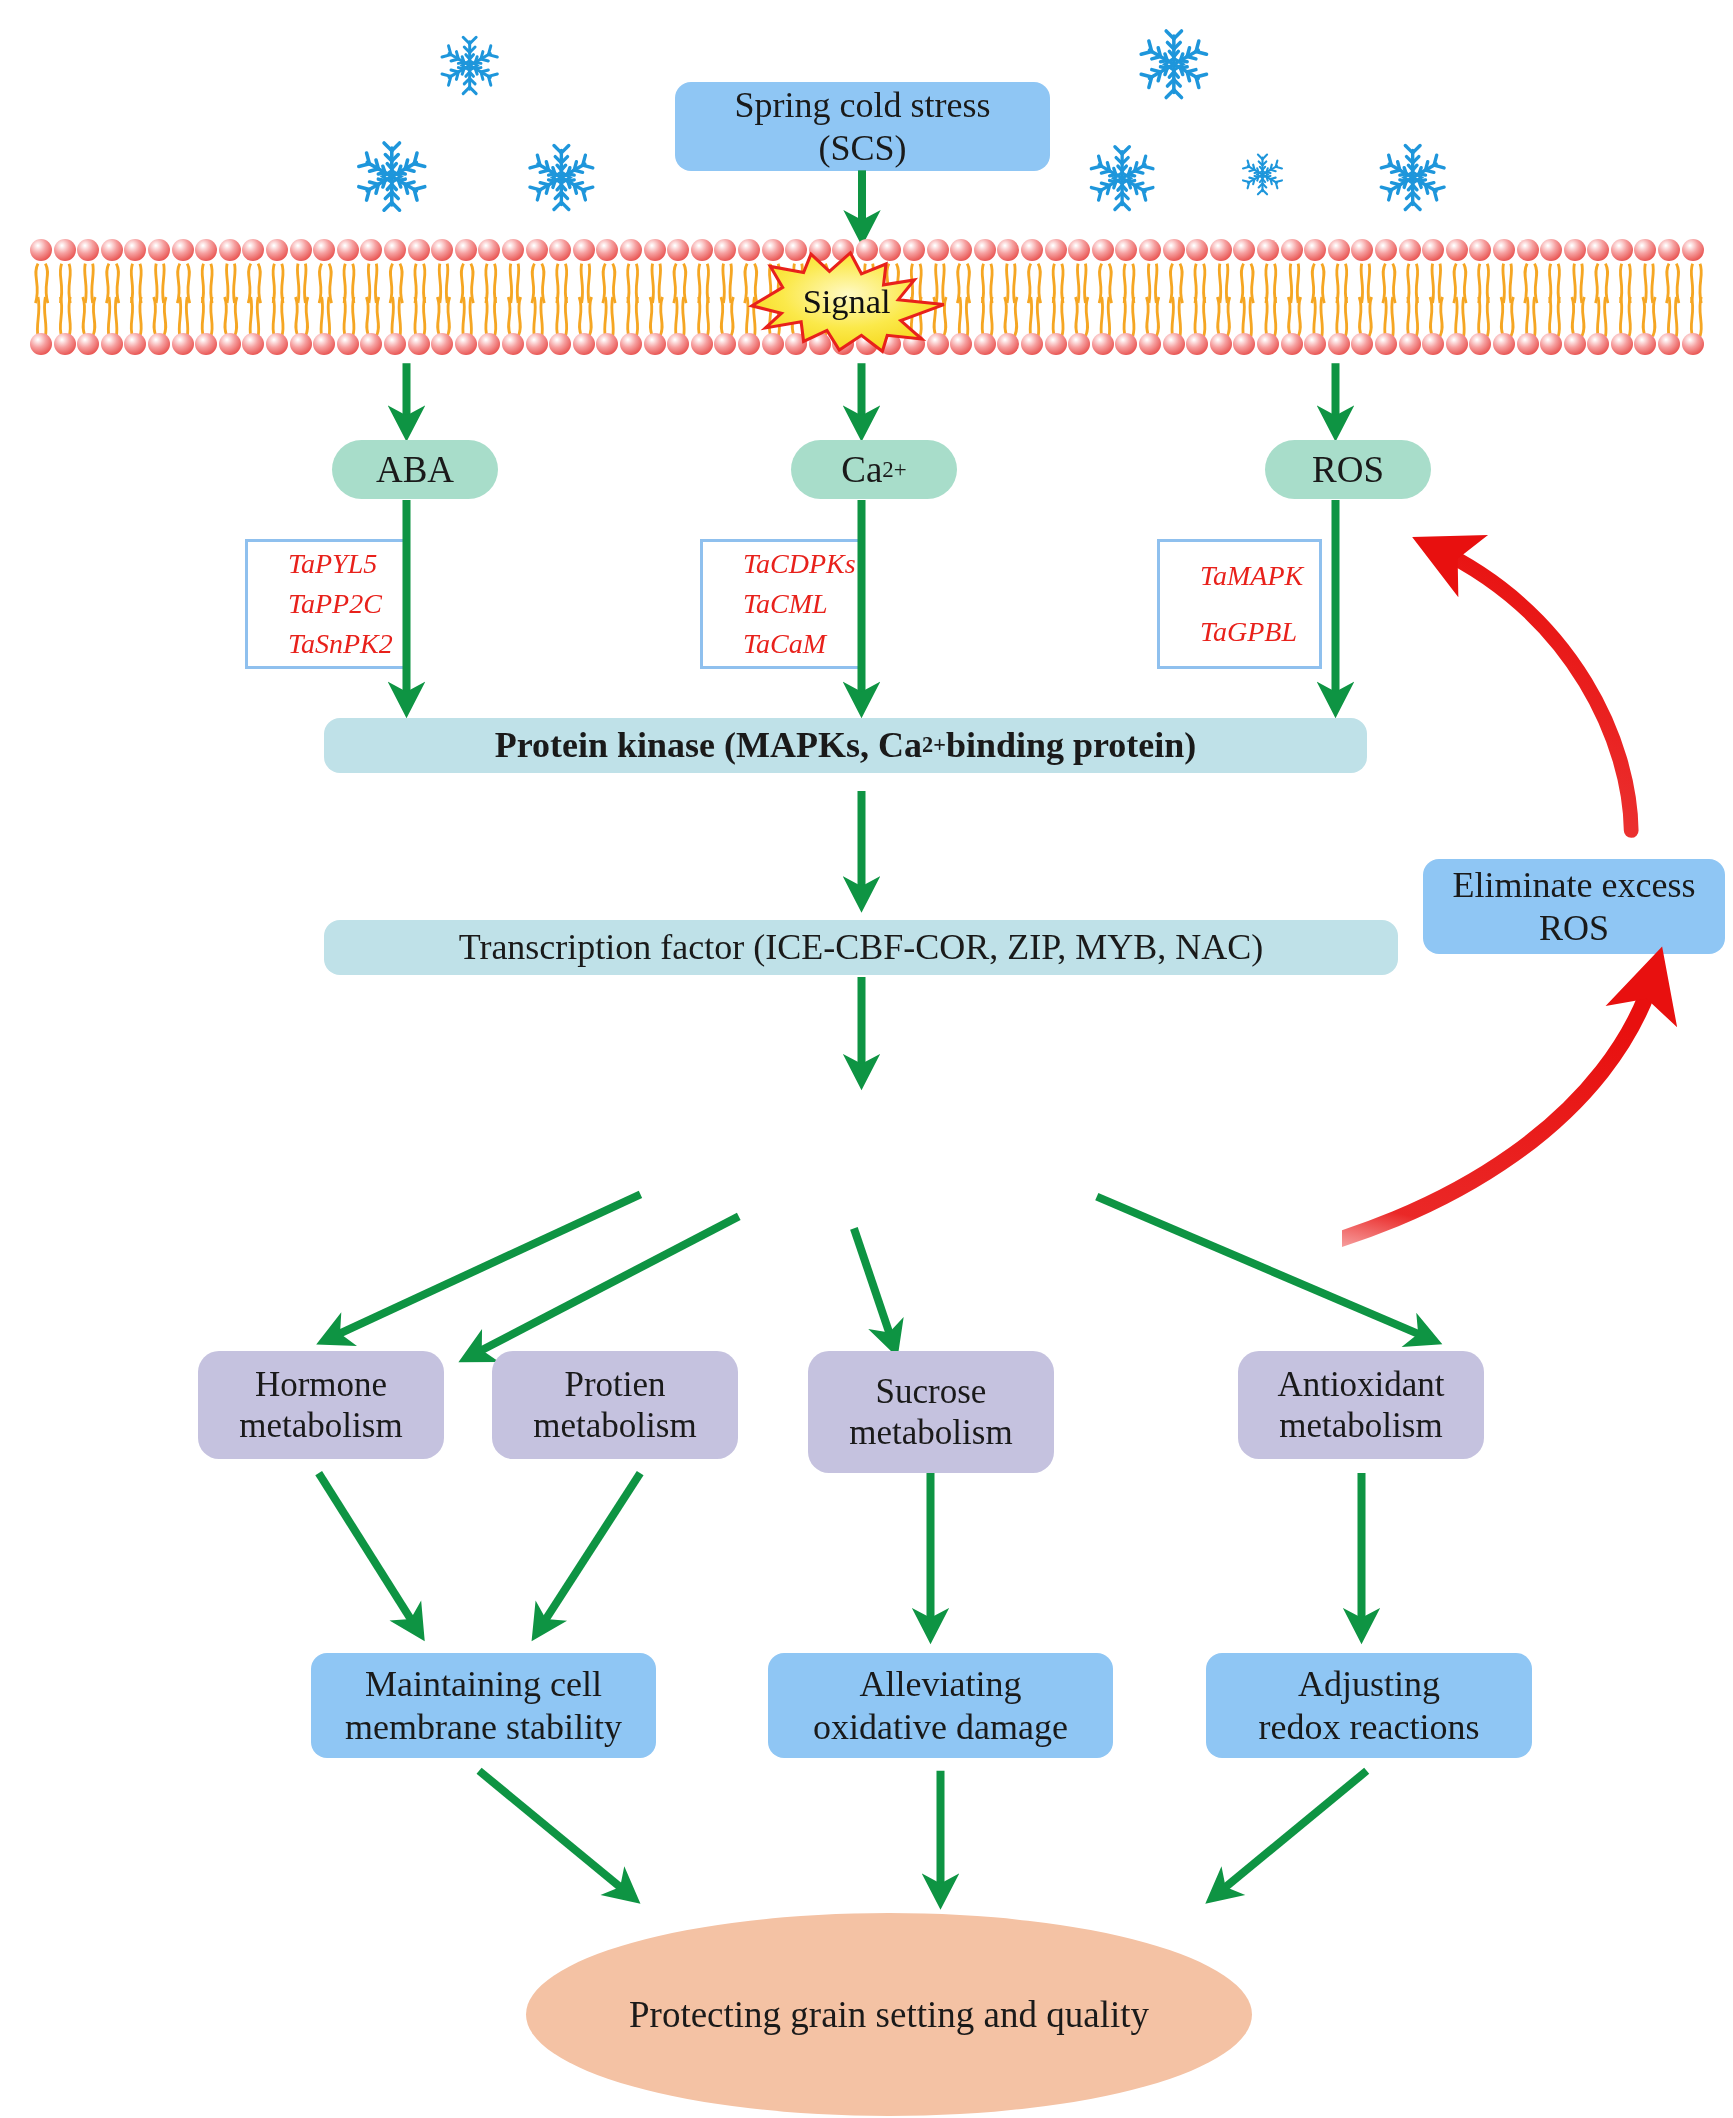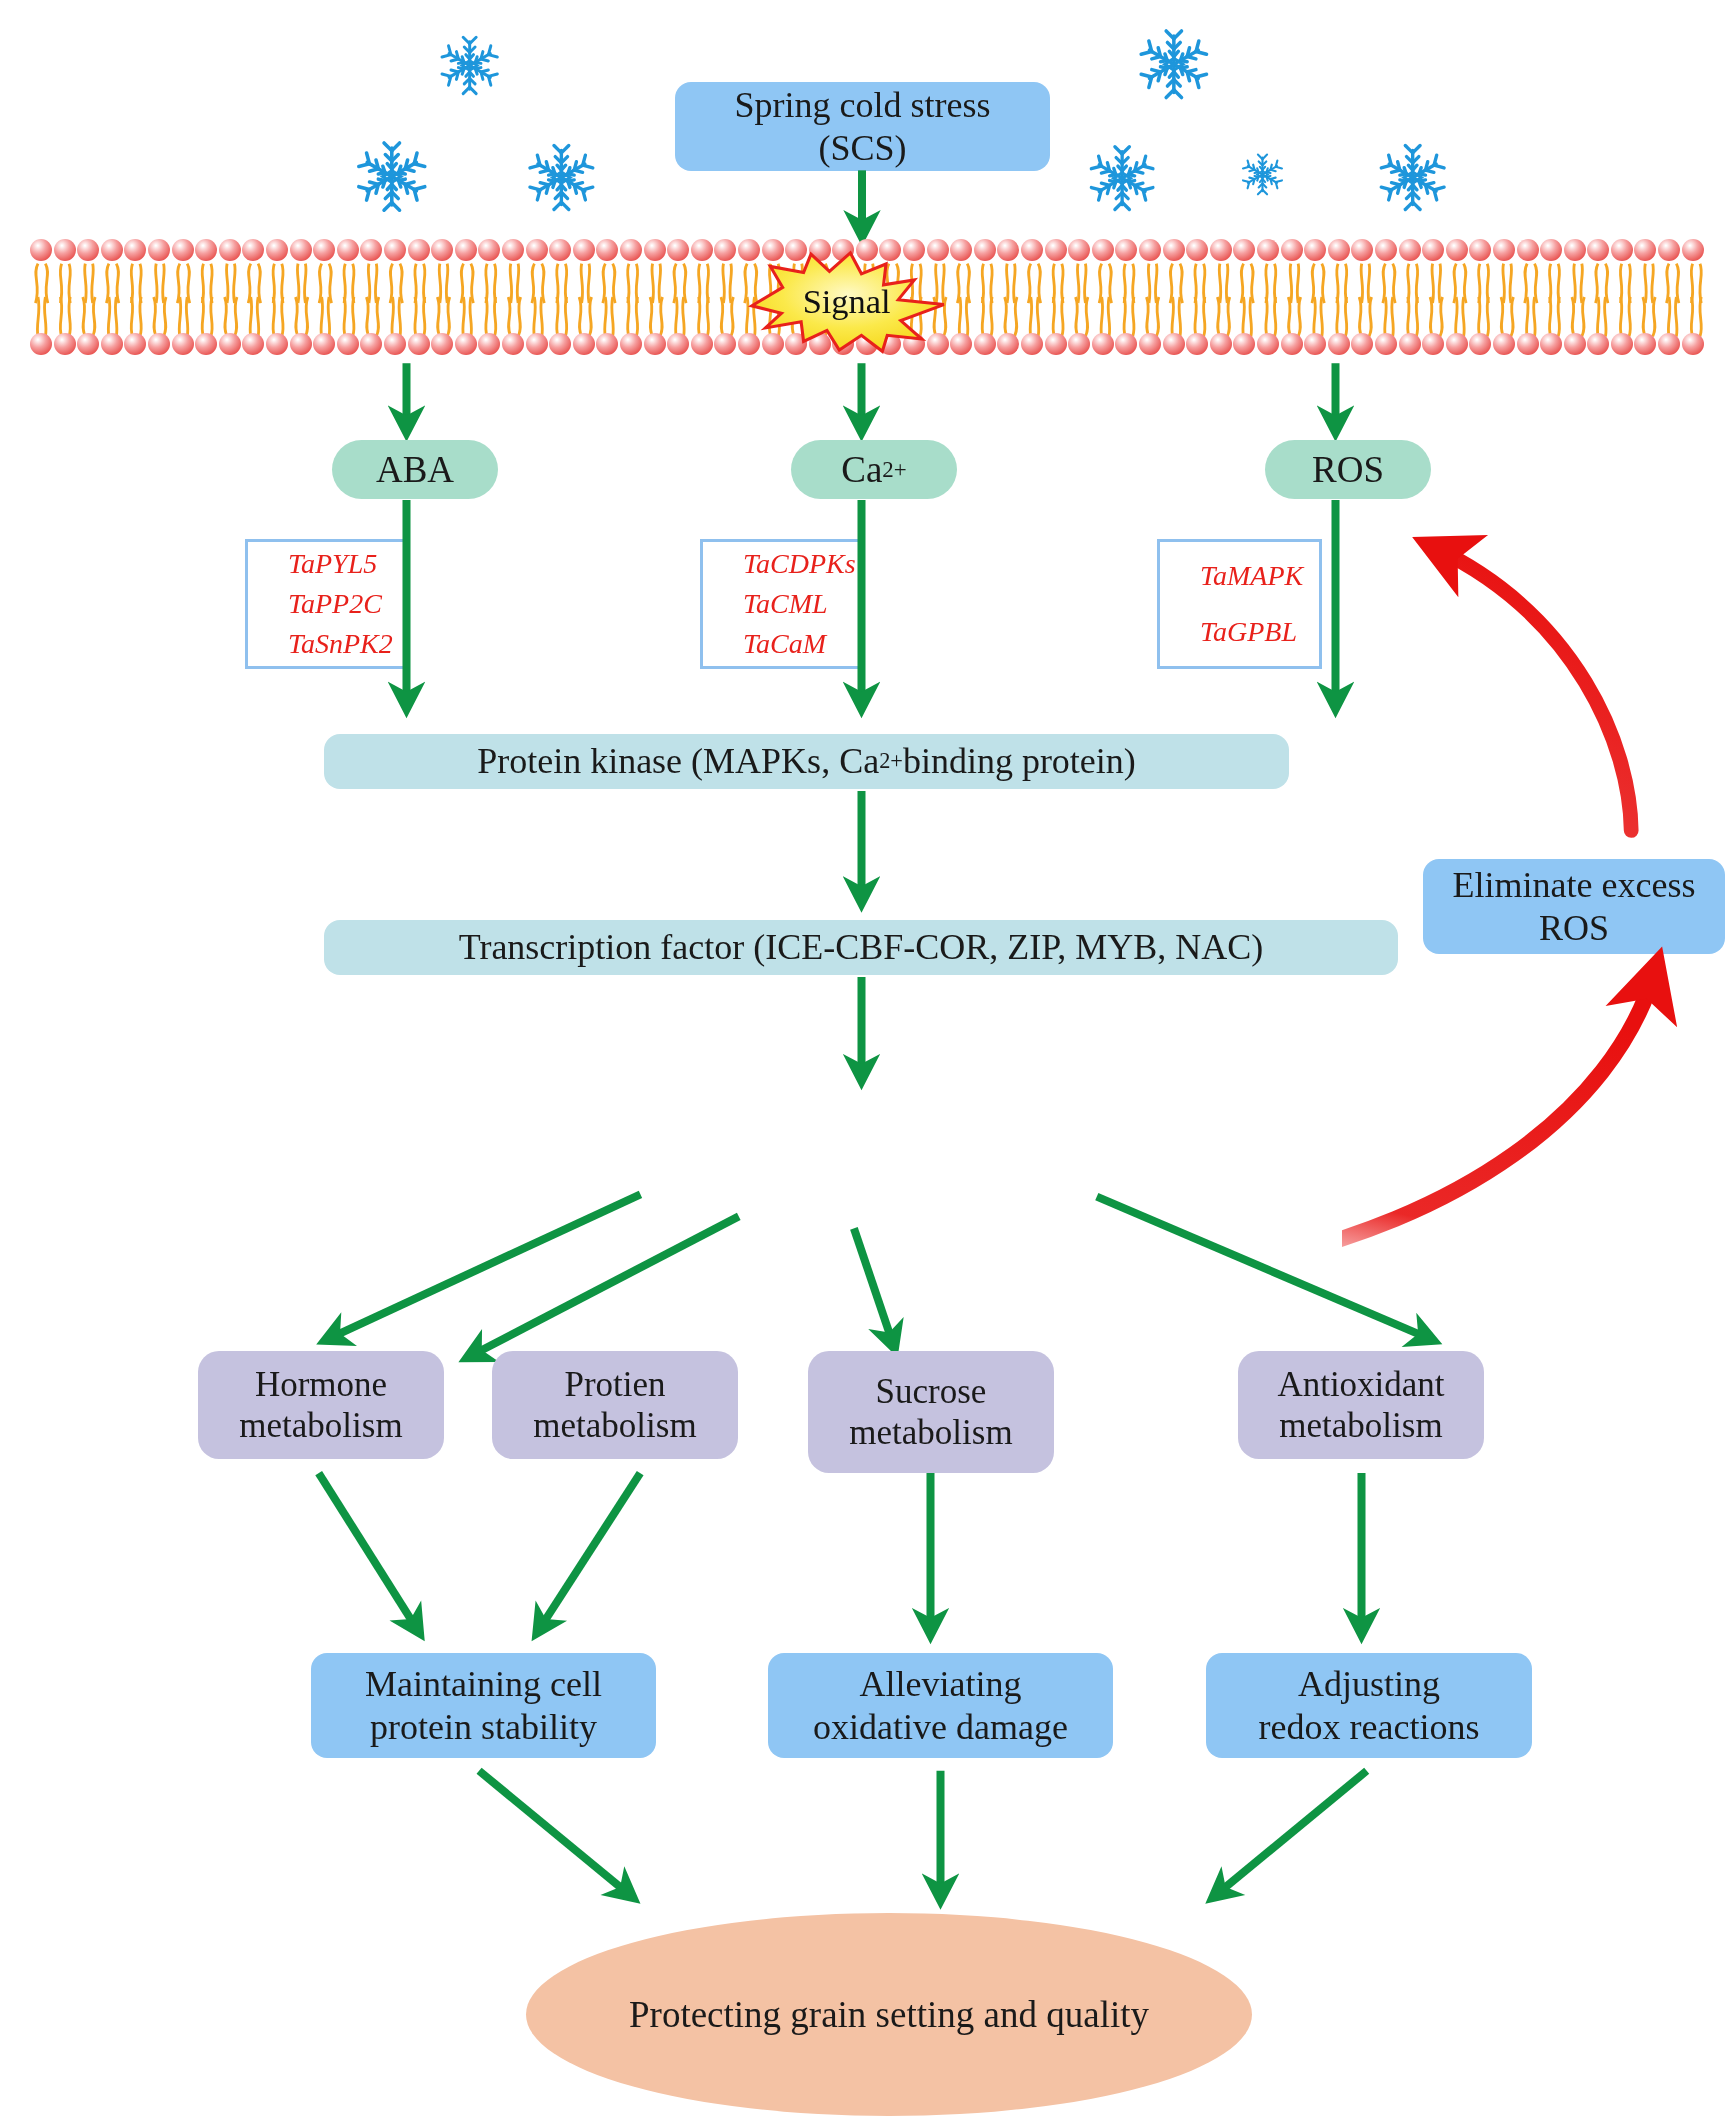--- a/index.html
+++ b/index.html
@@ -965,21 +965,21 @@
   <svg class="abs" style="left:388px;top:500px;width:37px;height:219px;" viewBox="0 0 60 355" width="37" height="219">
     <line x1="30" y1="0" x2="30" y2="338" stroke="#0E9443" stroke-width="13" marker-end="url(#gh)"></line>
   </svg>
   <svg class="abs" style="left:843px;top:500px;width:37px;height:219px;" viewBox="0 0 60 355" width="37" height="219">
     <line x1="30" y1="0" x2="30" y2="338" stroke="#0E9443" stroke-width="13" marker-end="url(#gh)"></line>
   </svg>
   <svg class="abs" style="left:1317px;top:500px;width:37px;height:219px;" viewBox="0 0 60 355" width="37" height="219">
     <line x1="30" y1="0" x2="30" y2="338" stroke="#0E9443" stroke-width="13" marker-end="url(#gh)"></line>
   </svg>
 
-  <div class="node bar-teal" style="left:324px;top:734px;width:965px;height:55px;">
+  <div class="node bar-teal" style="left:324px;top:718px;width:1043px;height:55px;font-weight:bold;">
     <span>Protein kinase (MAPKs, Ca</span><sup>2+</sup><span> binding protein)</span>
   </div>
 
   <svg class="abs" style="left:843px;top:791px;width:37px;height:123px;" viewBox="0 0 60 200" width="37" height="123">
     <line x1="30" y1="0" x2="30" y2="182" stroke="#0E9443" stroke-width="13" marker-end="url(#gh)"></line>
   </svg>
 
   <div class="node bar-teal" style="left:324px;top:920px;width:1074px;height:55px;">Transcription factor (ICE-CBF-COR, ZIP, MYB, NAC)</div>
 
   <svg class="abs" style="left:843px;top:977px;width:37px;height:114px;" viewBox="0 0 60 185" width="37" height="114">
@@ -1016,21 +1016,21 @@
     <line x1="210" y1="8" x2="42" y2="268" stroke="#0E9443" stroke-width="13" marker-end="url(#gh)"></line>
   </svg>
   <svg class="abs" style="left:912px;top:1468px;width:37px;height:185px;" viewBox="0 0 60 300" width="37" height="185">
     <line x1="30" y1="8" x2="30" y2="270" stroke="#0E9443" stroke-width="13" marker-end="url(#gh)"></line>
   </svg>
   <svg class="abs" style="left:1343px;top:1468px;width:37px;height:185px;" viewBox="0 0 60 300" width="37" height="185">
     <line x1="30" y1="8" x2="30" y2="270" stroke="#0E9443" stroke-width="13" marker-end="url(#gh)"></line>
   </svg>
 
   <div class="node box-blue" style="left:311px;top:1653px;width:345px;height:105px;">Maintaining cell
-protein stability</div>
+membrane stability</div>
   <div class="node box-blue" style="left:768px;top:1653px;width:345px;height:105px;">Alleviating
 oxidative damage</div>
   <div class="node box-blue" style="left:1206px;top:1653px;width:326px;height:105px;">Adjusting
 redox reactions</div>
 
   <svg class="abs" style="left:468px;top:1767px;width:197px;height:151px;" viewBox="0 0 320 245" width="197" height="151">
     <line x1="18" y1="6" x2="268" y2="212" stroke="#0E9443" stroke-width="13" marker-end="url(#gh)"></line>
   </svg>
   <svg class="abs" style="left:922px;top:1767px;width:37px;height:151px;" viewBox="0 0 60 245" width="37" height="151">
     <line x1="30" y1="6" x2="30" y2="216" stroke="#0E9443" stroke-width="13" marker-end="url(#gh)"></line>

